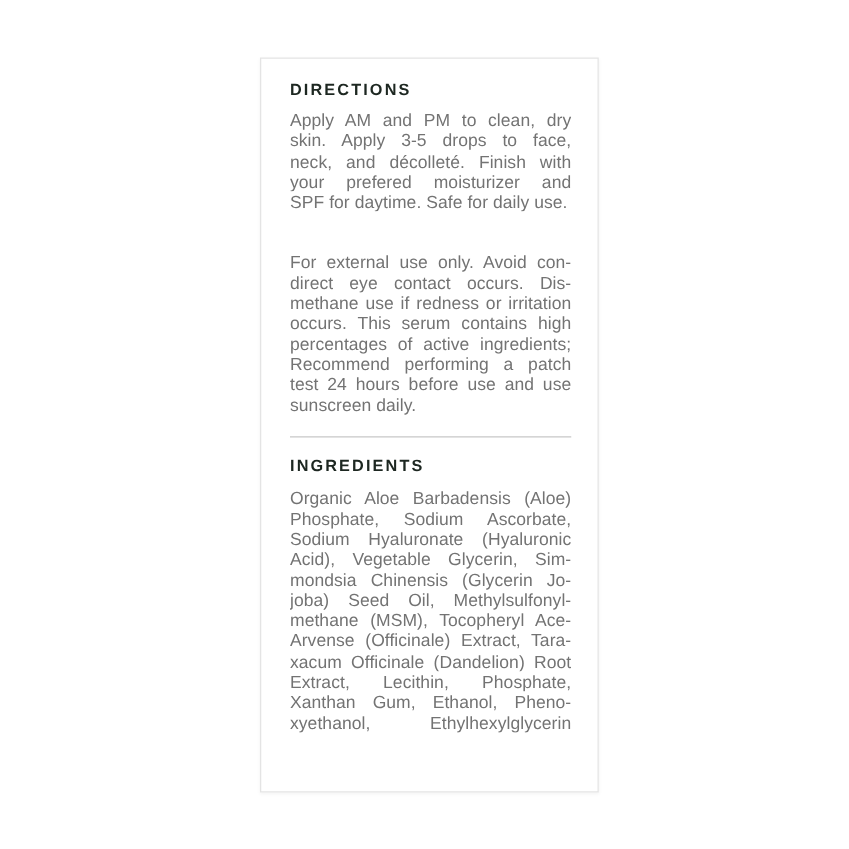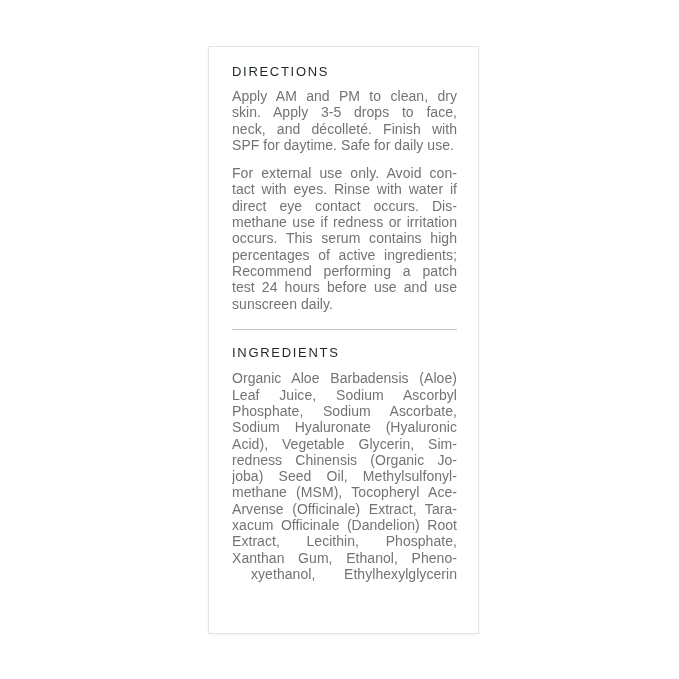--- a/index.html
+++ b/index.html
@@ -23,21 +23,21 @@
     box-sizing: border-box;
     background: #ffffff;
     border: 1px solid #e4e4e4;
     box-shadow: 0 1px 3px rgba(0,0,0,0.05);
     padding: 18px 21px 0 23px;
   }
   .sec-heading {
     margin: 0;
     font-size: 13px;
     line-height: 14px;
-    font-weight: normal;
+    font-weight: bold;
     letter-spacing: 1.7px;
     color: #1d2721;
   }
   .para {
     margin: 0;
     font-size: 14px;
     line-height: 16.3px;
     color: #737373;
     letter-spacing: 0.05px;
   }
@@ -45,69 +45,67 @@
     text-align: justify;
     text-align-last: justify;
     overflow: hidden;
     white-space: normal;
   }
   .para .line.last {
     text-align-last: left;
   }
   .para.stretch-last .line.last {
     text-align-last: justify;
-    margin-left: 19px;
   }
   .para-usage   { margin-top: 9px; }
-  .para-warning { margin-top: 12px; }
+  .para-warning { margin-top: 32px; }
   .divider {
     height: 1.5px;
     background: #c7c7c7;
     margin: 17px 0 16px 0;
   }
   .para-ingredients { margin-top: 10px; }
 </style>
 </head>
 <body>
 
 <div class="canvas">
   <section class="label-panel">
 
     <h2 class="sec-heading">DIRECTIONS</h2>
 
     <div class="para para-usage">
         <div class="line">Apply AM and PM to clean, dry</div>
         <div class="line">skin. Apply 3-5 drops to face,</div>
         <div class="line">neck, and décolleté. Finish with</div>
+        <div class="line">your prefered moisturizer and</div>
         <div class="line last">SPF for daytime. Safe for daily use.</div>
       </div>
 
     <div class="para para-warning">
         <div class="line">For external use only. Avoid con-</div>
-        <div class="line">tact with eyes. Rinse with water if</div>
         <div class="line">direct eye contact occurs. Dis-</div>
         <div class="line">methane use if redness or irritation</div>
         <div class="line">occurs. This serum contains high</div>
         <div class="line">percentages of active ingredients;</div>
         <div class="line">Recommend performing a patch</div>
         <div class="line">test 24 hours before use and use</div>
         <div class="line last">sunscreen daily.</div>
       </div>
 
     <div class="divider"></div>
 
     <h2 class="sec-heading">INGREDIENTS</h2>
 
     <div class="para para-ingredients stretch-last">
         <div class="line">Organic Aloe Barbadensis (Aloe)</div>
-        <div class="line">Leaf Juice, Sodium Ascorbyl</div>
         <div class="line">Phosphate, Sodium Ascorbate,</div>
         <div class="line">Sodium Hyaluronate (Hyaluronic</div>
         <div class="line">Acid), Vegetable Glycerin, Sim-</div>
-        <div class="line">redness Chinensis (Organic Jo-</div>
+        <div class="line">mondsia Chinensis (Glycerin Jo-</div>
         <div class="line">joba) Seed Oil, Methylsulfonyl-</div>
         <div class="line">methane (MSM), Tocopheryl Ace-</div>
         <div class="line">Arvense (Officinale) Extract, Tara-</div>
         <div class="line">xacum Officinale (Dandelion) Root</div>
         <div class="line">Extract, Lecithin, Phosphate,</div>
         <div class="line">Xanthan Gum, Ethanol, Pheno-</div>
         <div class="line last">xyethanol, Ethylhexylglycerin</div>
       </div>
 
   </section>

